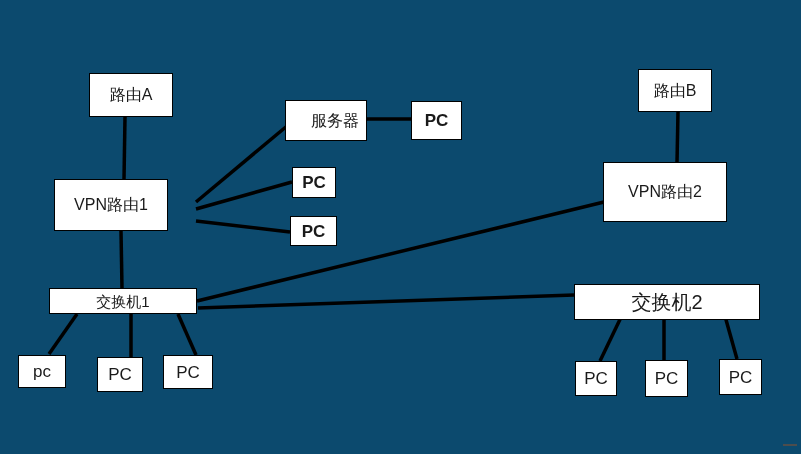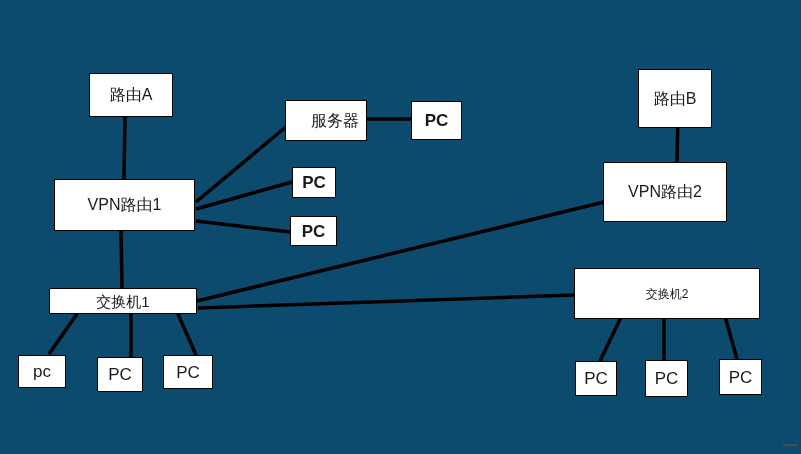--- a/index.html
+++ b/index.html
@@ -61,54 +61,54 @@
       <line x1="678" y1="112" x2="677" y2="162" stroke="#000000" stroke-width="3.5"></line>
       <line x1="625" y1="309" x2="600" y2="361" stroke="#000000" stroke-width="3.5"></line>
       <line x1="664" y1="309" x2="664" y2="360" stroke="#000000" stroke-width="3.5"></line>
       <line x1="723" y1="309" x2="737" y2="359" stroke="#000000" stroke-width="3.5"></line>
       <line x1="783" y1="445" x2="797" y2="445" stroke="#4d4d4d" stroke-width="2"></line>
     </svg>
   <div id="node-layer">
       <div class="node" style="left: 89px; top: 73px; width: 84px; height: 44px; font-size: 16px; border-color: rgb(0, 0, 0); background: rgb(255, 255, 255); color: rgb(26, 26, 26);">
         <span>路由A</span>
       </div>
-      <div class="node" style="left: 54px; top: 179px; width: 141px; height: 52px; font-size: 16px; border-color: rgb(0, 0, 0); background: rgb(255, 255, 255); color: rgb(26, 26, 26);">
+      <div class="node" style="left: 54px; top: 179px; width: 114px; height: 52px; font-size: 16px; border-color: rgb(0, 0, 0); background: rgb(255, 255, 255); color: rgb(26, 26, 26);">
         <span>VPN路由1</span>
       </div>
       <div class="node" style="left: 285px; top: 100px; width: 82px; height: 41px; font-size: 16px; border-color: rgb(0, 0, 0); background: rgb(255, 255, 255); color: rgb(26, 26, 26); padding-left: 18px;">
         <span>服务器</span>
       </div>
       <div class="node bold" style="left: 411px; top: 101px; width: 51px; height: 39px; font-size: 17px; border-color: rgb(0, 0, 0); background: rgb(255, 255, 255); color: rgb(26, 26, 26);">
         <span>PC</span>
       </div>
       <div class="node bold" style="left: 292px; top: 167px; width: 44px; height: 31px; font-size: 17px; border-color: rgb(0, 0, 0); background: rgb(255, 255, 255); color: rgb(26, 26, 26);">
         <span>PC</span>
       </div>
       <div class="node bold" style="left: 290px; top: 216px; width: 47px; height: 30px; font-size: 17px; border-color: rgb(0, 0, 0); background: rgb(255, 255, 255); color: rgb(26, 26, 26);">
         <span>PC</span>
       </div>
-      <div class="node" style="left: 638px; top: 69px; width: 74px; height: 59px; font-size: 16px; border-color: rgb(0, 0, 0); background: rgb(255, 255, 255); color: rgb(26, 26, 26);">
+      <div class="node" style="left: 638px; top: 69px; width: 74px; height: 43px; font-size: 16px; border-color: rgb(0, 0, 0); background: rgb(255, 255, 255); color: rgb(26, 26, 26);">
         <span>路由B</span>
       </div>
       <div class="node" style="left: 603px; top: 162px; width: 124px; height: 60px; font-size: 16px; border-color: rgb(0, 0, 0); background: rgb(255, 255, 255); color: rgb(26, 26, 26);">
         <span>VPN路由2</span>
       </div>
       <div class="node" style="left: 49px; top: 288px; width: 148px; height: 26px; font-size: 15px; border-color: rgb(0, 0, 0); background: rgb(255, 255, 255); color: rgb(26, 26, 26);">
         <span>交换机1</span>
       </div>
       <div class="node" style="left: 18px; top: 355px; width: 48px; height: 33px; font-size: 17px; border-color: rgb(0, 0, 0); background: rgb(255, 255, 255); color: rgb(26, 26, 26);">
         <span>pc</span>
       </div>
       <div class="node" style="left: 97px; top: 357px; width: 46px; height: 35px; font-size: 17px; border-color: rgb(0, 0, 0); background: rgb(255, 255, 255); color: rgb(26, 26, 26);">
         <span>PC</span>
       </div>
       <div class="node" style="left: 163px; top: 355px; width: 50px; height: 34px; font-size: 17px; border-color: rgb(0, 0, 0); background: rgb(255, 255, 255); color: rgb(26, 26, 26);">
         <span>PC</span>
       </div>
-      <div class="node" style="left: 574px; top: 268px; width: 186px; height: 51px; font-size: 12px; border-color: rgb(0, 0, 0); background: rgb(255, 255, 255); color: rgb(26, 26, 26);">
+      <div class="node" style="left: 574px; top: 284px; width: 186px; height: 36px; font-size: 20px; border-color: rgb(0, 0, 0); background: rgb(255, 255, 255); color: rgb(26, 26, 26);">
         <span>交换机2</span>
       </div>
       <div class="node" style="left: 575px; top: 361px; width: 42px; height: 35px; font-size: 17px; border-color: rgb(0, 0, 0); background: rgb(255, 255, 255); color: rgb(26, 26, 26);">
         <span>PC</span>
       </div>
       <div class="node" style="left: 645px; top: 360px; width: 43px; height: 37px; font-size: 17px; border-color: rgb(0, 0, 0); background: rgb(255, 255, 255); color: rgb(26, 26, 26);">
         <span>PC</span>
       </div>
       <div class="node" style="left: 719px; top: 359px; width: 43px; height: 36px; font-size: 17px; border-color: rgb(0, 0, 0); background: rgb(255, 255, 255); color: rgb(26, 26, 26);">
         <span>PC</span>

